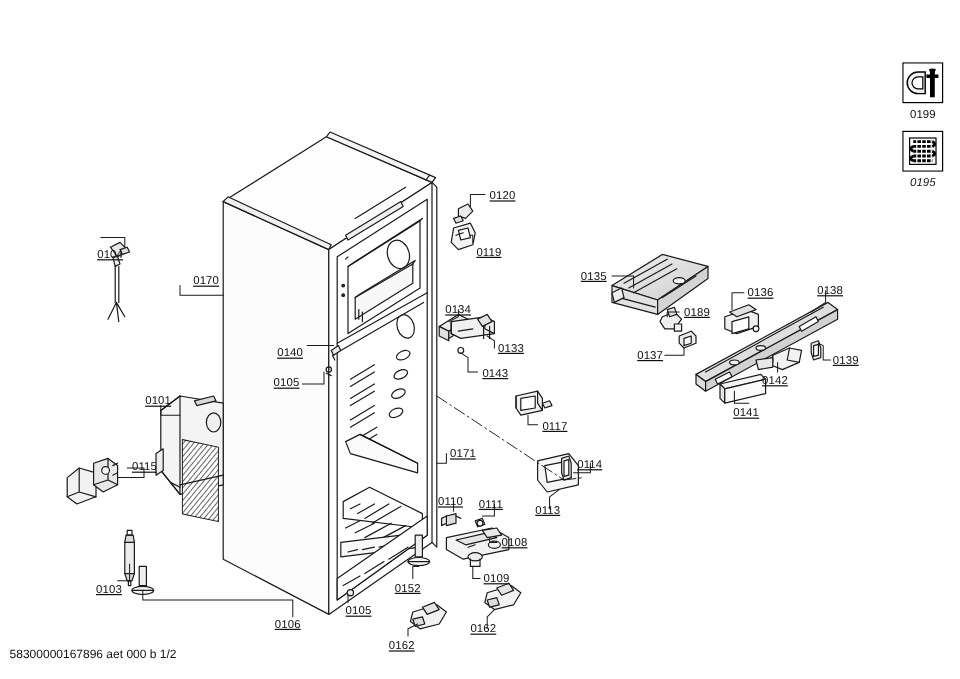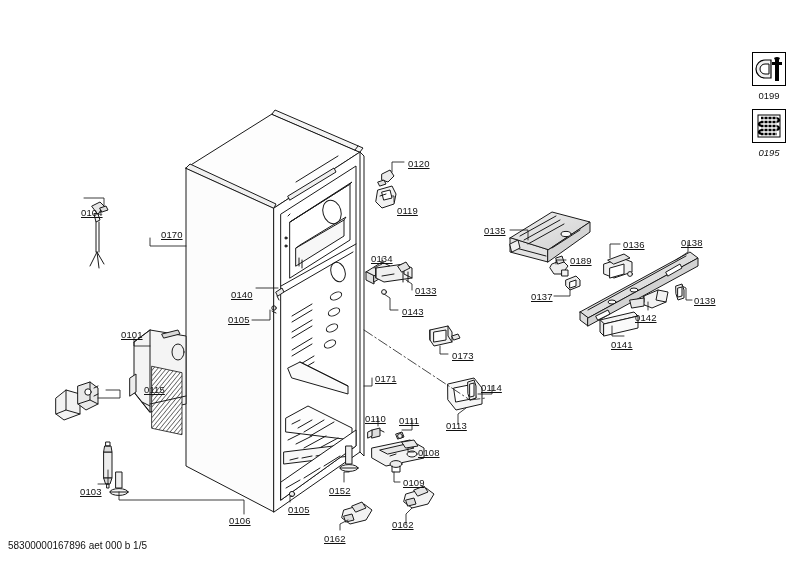--- a/index.html
+++ b/index.html
@@ -402,47 +402,47 @@
       <path d="M24,8 q4,2 0,4 M8,12 q-4,2 0,4 M24,16 q4,2 0,4 M8,20 q-4,2 0,4" stroke="#000" stroke-width="2.4" fill="none"></path>
       <path d="M11,6 L11,26 M15,6 L15,26 M19,6 L19,26 M23,6 L23,26" stroke="#fff" stroke-width="1" fill="none"></path>
     </svg>
   </div>
   <div class="iconcap" style="left:746px;top:147px;font-style:italic;">0195</div>
 
   <div id="labels">
       <div class="lbl" style="left: 58px; top: 208px; margin-left: 23px;">0104</div>
       <div class="lbl" style="left: 137px; top: 230px; margin-left: 24px;">0170</div>
       <div class="lbl" style="left: 121px; top: 330px;">0101</div>
-      <div class="lbl" style="left: 96px; top: 385px; padding-left: 48px;">0115</div>
+      <div class="lbl" style="left: 62px; top: 385px; padding-left: 48px;">0115</div>
       <div class="lbl" style="left: 80px; top: 487px;">0103</div>
       <div class="lbl" style="left: 229px; top: 516px;">0106</div>
       <div class="lbl" style="left: 288px; top: 505px;">0105</div>
       <div class="lbl" style="left: 231px; top: 270px; margin-top: 20px;">0140</div>
       <div class="lbl" style="left: 228px; top: 315px;">0105</div>
       <div class="lbl" style="left: 329px; top: 486px;">0152</div>
       <div class="lbl" style="left: 408px; top: 159px;">0120</div>
       <div class="lbl" style="left: 397px; top: 206px;">0119</div>
       <div class="lbl" style="left: 371px; top: 254px;">0134</div>
       <div class="lbl" style="left: 415px; top: 286px;">0133</div>
       <div class="lbl" style="left: 402px; top: 307px;">0143</div>
-      <div class="lbl" style="left: 452px; top: 351px;">0173</div>
+      <div class="lbl" style="left: 452px; top: 351px;">0117</div>
       <div class="lbl" style="left: 375px; top: 374px;">0171</div>
       <div class="lbl" style="left: 481px; top: 383px;">0114</div>
       <div class="lbl" style="left: 446px; top: 421px;">0113</div>
       <div class="lbl" style="left: 365px; top: 414px;">0110</div>
       <div class="lbl" style="left: 399px; top: 416px;">0111</div>
       <div class="lbl" style="left: 418px; top: 448px;">0108</div>
       <div class="lbl" style="left: 403px; top: 478px;">0109</div>
       <div class="lbl" style="left: 324px; top: 534px;">0162</div>
       <div class="lbl" style="left: 392px; top: 520px;">0162</div>
       <div class="lbl" style="left: 484px; top: 226px;">0135</div>
       <div class="lbl" style="left: 570px; top: 256px;">0189</div>
       <div class="lbl" style="left: 531px; top: 292px;">0137</div>
       <div class="lbl" style="left: 623px; top: 240px;">0136</div>
       <div class="lbl" style="left: 681px; top: 238px; text-align: center;">0138</div>
       <div class="lbl" style="left: 694px; top: 296px;">0139</div>
       <div class="lbl" style="left: 635px; top: 313px;">0142</div>
       <div class="lbl" style="left: 611px; top: 340px;">0141</div>
     </div>
 
-  <div class="footer">58300000167896 aet 000 b 1/5</div>
+  <div class="footer">58300000167896 aet 000 b 1/2</div>
 
 </div>
 
 </body></html>

